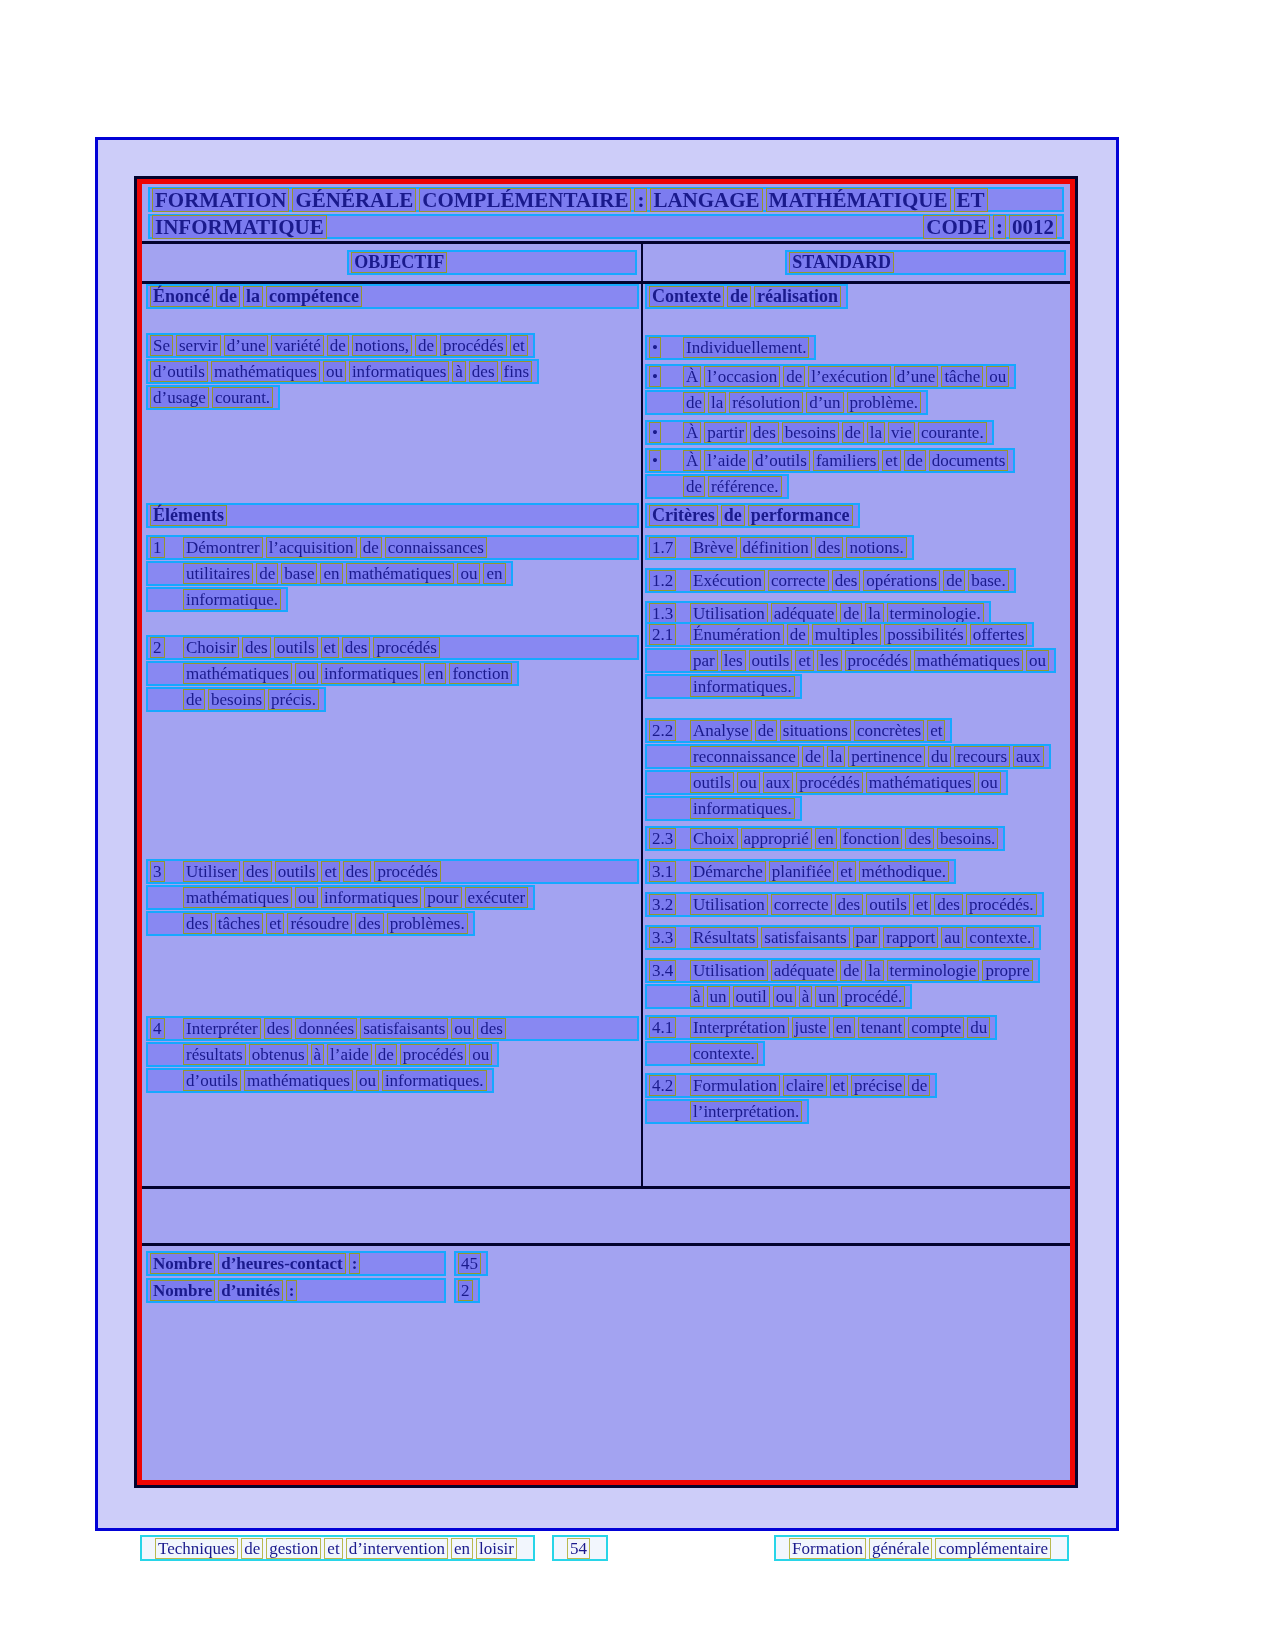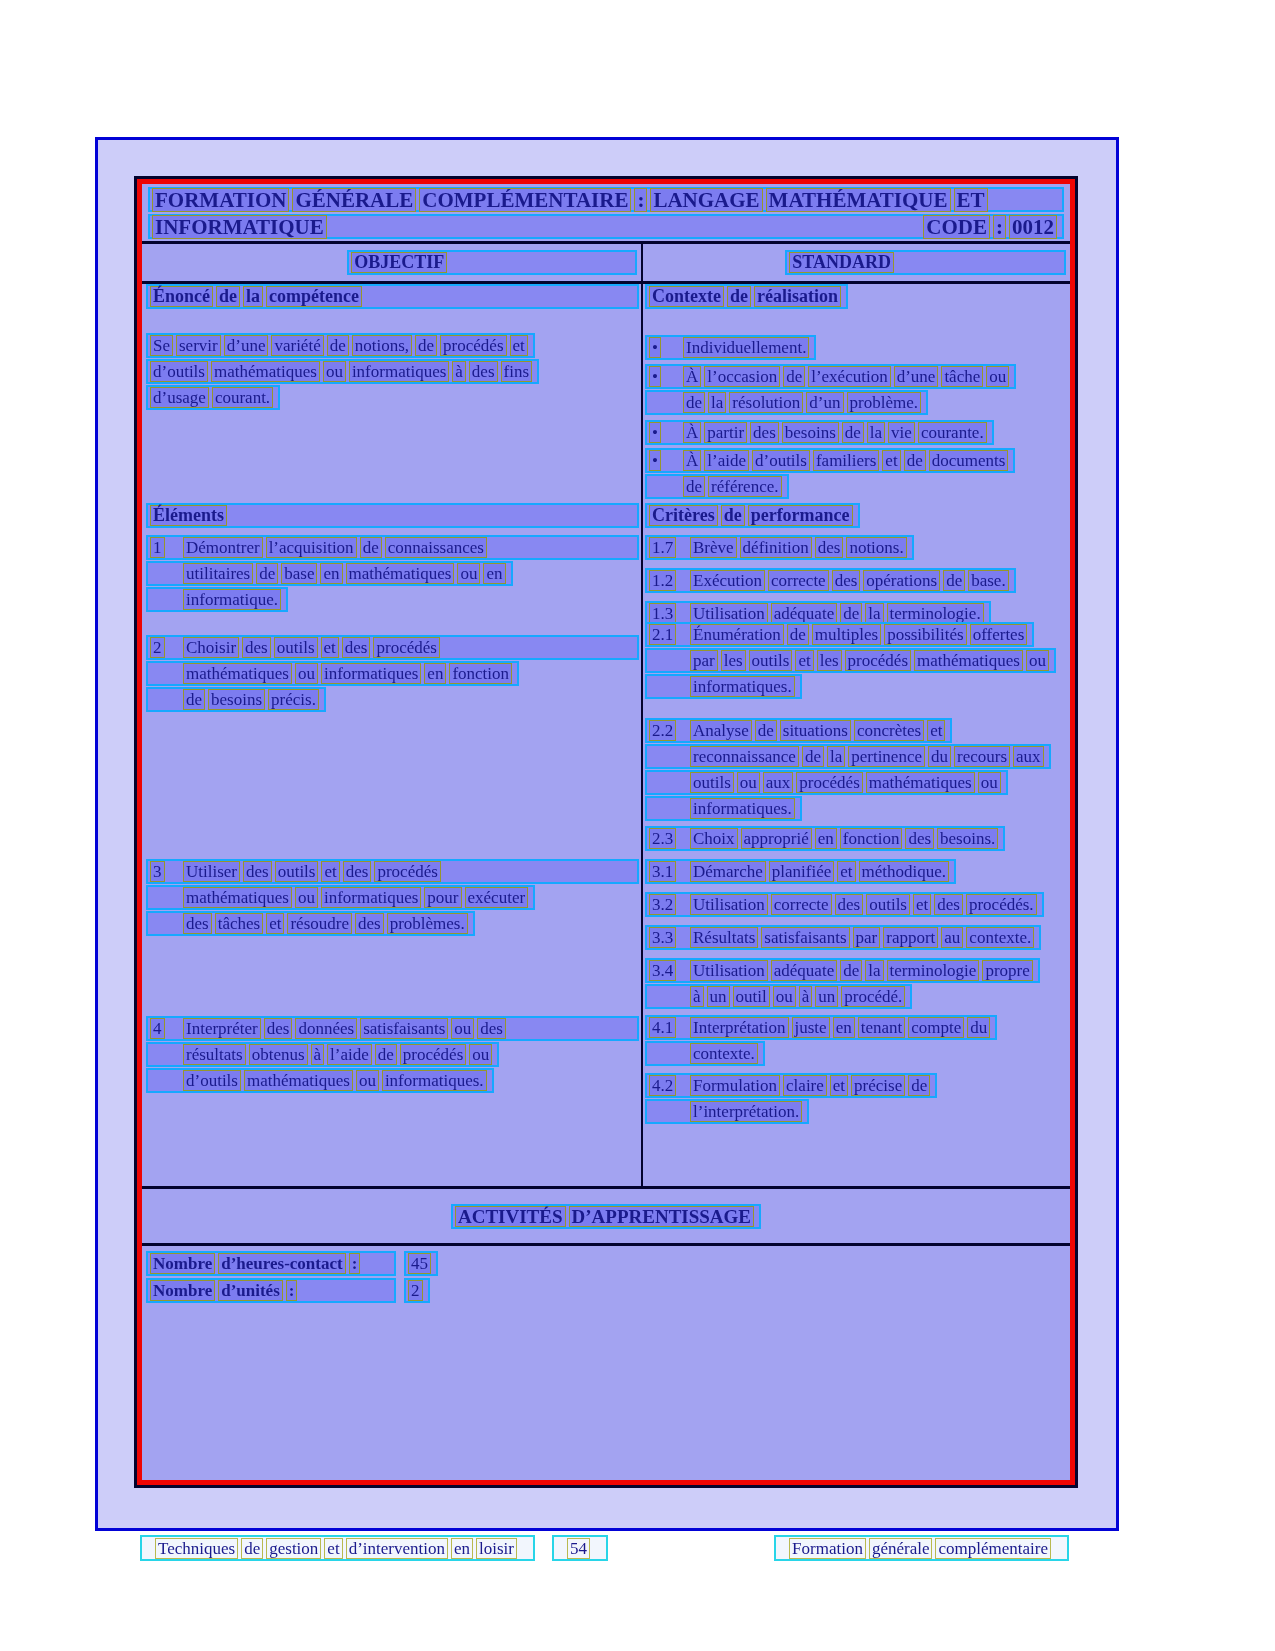--- a/index.html
+++ b/index.html
@@ -43,21 +43,21 @@
   .ml-obj{margin-left:41%;}
   .ml-std{margin-left:33%;}
   .row-body{position:absolute;left:0;top:100px;width:100%;height:902px;display:grid;
             grid-template-columns:499px 2px 1fr;}
   .col{position:relative;overflow:hidden;}
   .row-act{position:absolute;left:0;top:1005px;width:100%;height:54px;display:flex;
            align-items:center;justify-content:center;font-size:19px;font-weight:700;}
   .row-bottom{position:absolute;left:0;top:1062px;bottom:0;width:100%;box-sizing:border-box;
               padding:5px 0 0 4px;font-size:17px;}
   .nbrow{display:flex;gap:8px;margin-bottom:2px;}
-  .nb-label{width:250px;font-weight:700;}
+  .nb-label{width:300px;font-weight:700;}
   
   .fbox{position:absolute;top:1535px;height:26px;border:2px solid #28d5e8;background:#f2f6fd;
         display:flex;align-items:center;padding:0 13px;box-sizing:border-box;
         font-size:17px;white-space:nowrap;}
   .fbox .w{background:transparent;border-color:#b9b94f;}
 </style>
 </head>
 <body>
 
 <div class="canvas">
@@ -544,26 +544,20 @@
                   </div>
                   <div class="ln hug">
                     <span class="numcell"></span>
                     <span class="w">l’interprétation.</span>
                   </div>
                 </div>
             </div>
           </div>
           <div class="hr" style="top:1002px"></div>
 
-          <div class="row-act">
-            <div class="ln hug ocr">
-                <span class="w">ACTIVITÉS</span>
-                <span class="w">D’APPRENTISSAGE</span>
-              </div>
-          </div>
           <div class="hr" style="top:1059px"></div>
 
           <div class="row-bottom">
             <div class="nbrow">
               <div class="ln nb-label ocr">
                   <span class="w">Nombre</span>
                   <span class="w">d’heures-contact</span>
                   <span class="w">:</span>
                 </div>
               <div class="ln hug ocr">

